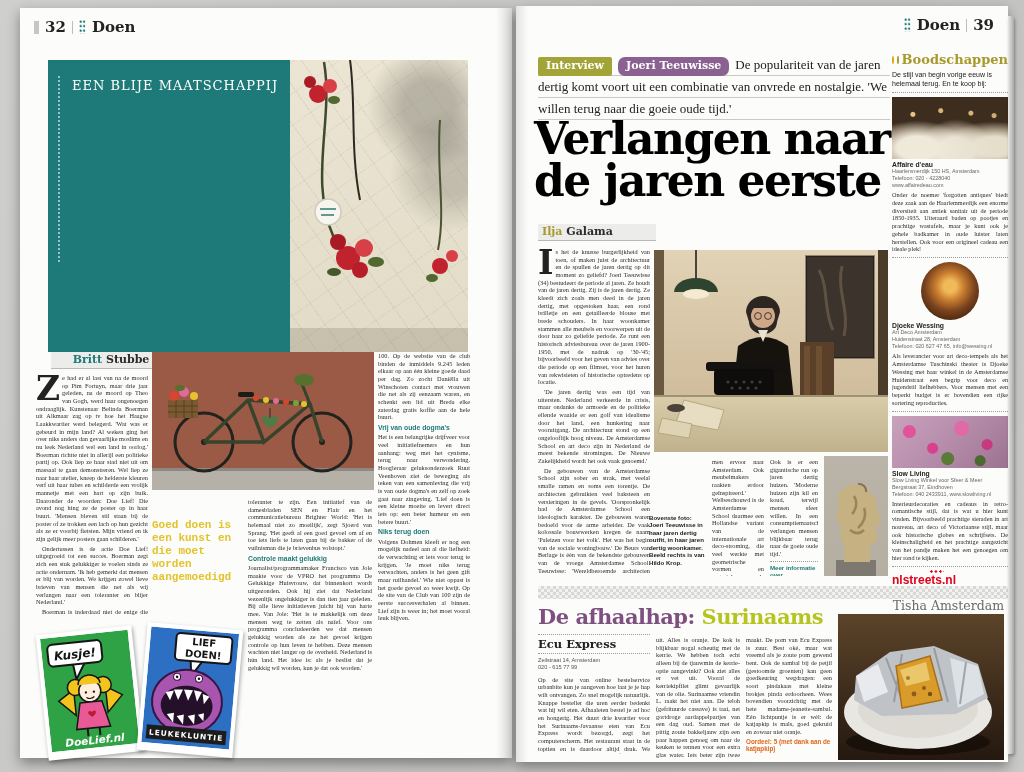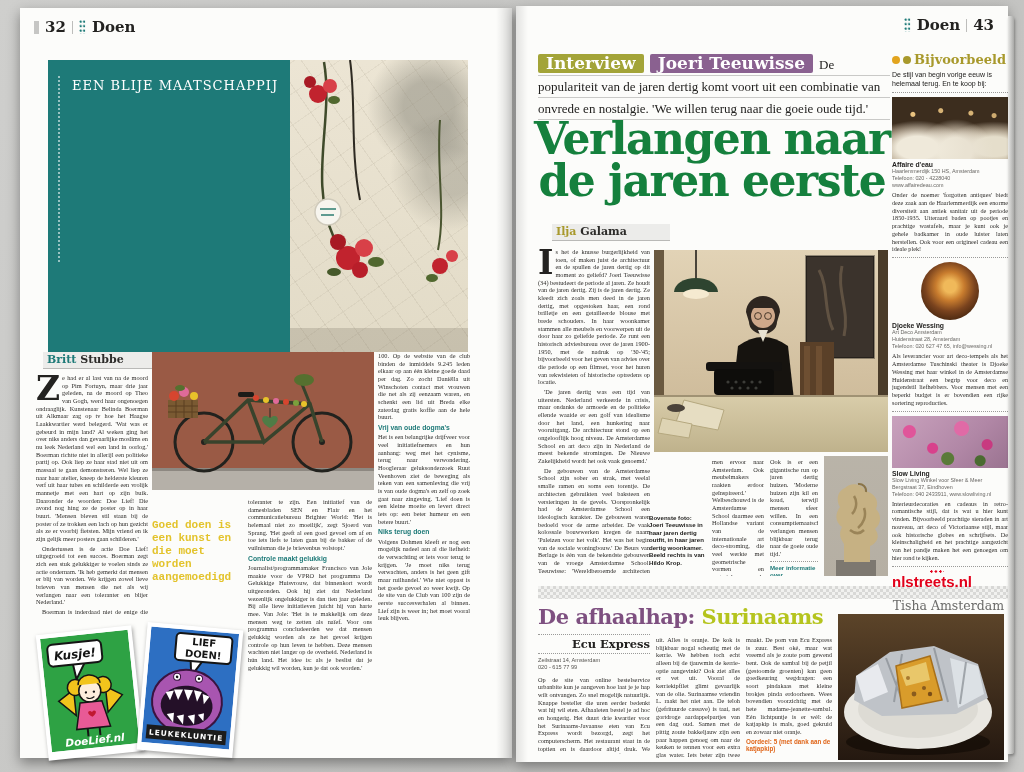--- a/index.html
+++ b/index.html
@@ -47,35 +47,35 @@
     background-image:
       linear-gradient(rgba(0,0,0,.20),rgba(0,0,0,0) 35%),
       repeating-linear-gradient(to bottom,transparent 0 9px,#c2９e88 9px 10px),
       repeating-linear-gradient(to bottom,transparent 0 9px,#c29e88 9px 10px),
       repeating-linear-gradient(to right,transparent 0 21px,rgba(198,161,139,.8) 21px 22px);}
   .stickers{left:18px;top:612px;width:214px;height:136px;}
   .card{position:absolute;background:#fff;padding:4px;box-shadow:1px 2px 4px rgba(0,0,0,.35);}
   
   .standfirst{left:22px;top:48px;width:352px;height:67px;font-family:"Liberation Serif",serif;font-size:13px;line-height:22px;color:#232220;
     background:repeating-linear-gradient(to bottom,transparent 0 21px,#c9c9c7 21px 22px);}
-  .pill{display:inline-block;padding:0 8px 1px;margin-right:6px;color:#fff;font-family:"DejaVu Serif",serif;font-weight:bold;font-size:17px;border-radius:2px;line-height:18px;}
+  .pill{display:inline-block;padding:0 8px 1px;margin-right:6px;color:#fff;font-family:"DejaVu Serif",serif;font-weight:bold;font-size:11px;border-radius:2px;line-height:18px;}
   .pill-interview{background:#a3a438;}
-  .pill-person{background:#8a6190;}
-  .rp-headline{left:18px;top:112px;font-family:"DejaVu Serif",serif;font-weight:bold;font-size:44px;line-height:.95;letter-spacing:-1.5px;color:#15803d;text-align:center;}
+  .pill-person{background:#8a6190;border-radius:7px;}
+  .rp-headline{left:18px;top:112px;font-family:"DejaVu Serif",serif;font-weight:bold;font-size:44px;line-height:.95;letter-spacing:-1.5px;color:#000000;}
   .big-photo{left:138px;top:244px;width:234px;height:202px;}
   .thumb{left:133px;top:452px;width:36px;height:52px;background:radial-gradient(circle at 45% 42%,#eco 0,#e8a04c 0 22%,#c05c14 58%,#7a3208);}
   .rcapt{left:133px;top:508px;width:58px;height:60px;font-weight:bold;font-size:6.1px;line-height:1.22;color:#232220;overflow:hidden;}
   .info-note{border-top:1px dotted #9a9a98;margin-top:3px;padding-top:2px;font-family:"Liberation Sans",sans-serif;
              font-weight:bold;font-size:6.1px;color:#1e7a78;text-align:left;}
   .checker{left:22px;top:580px;width:470px;height:13px;
     background:conic-gradient(#d8d8d6 25%,#f1f1ef 0 50%,#d8d8d6 0 75%,#f1f1ef 0);background-size:6px 6px;}
   .food-title{left:22px;top:598px;font-family:"DejaVu Serif",serif;font-weight:bold;font-size:21px;letter-spacing:-.5px;}
   .food-title .plum{color:#7e5080;margin-top:24px;} .food-title .lime{color:#b5c41e;}
   .tisha{left:330px;top:592px;width:158px;text-align:right;font-family:"DejaVu Serif",serif;font-size:12.5px;color:#6a6a68;}
-  .ecu{text-align:right;font-family:"DejaVu Serif",serif;font-weight:bold;font-size:11.5px;color:#232220;
+  .ecu{text-align:left;font-family:"DejaVu Serif",serif;font-weight:bold;font-size:11.5px;color:#232220;
        border-top:1px dotted #9a9a98;border-bottom:1px dotted #9a9a98;padding:2px 0;}
   .addr{font-size:5.6px;color:#55534f;line-height:1.3;margin:3px 0 4px;text-align:left;font-family:"Liberation Sans",sans-serif;}
   .verdict{font-family:"Liberation Sans",sans-serif;font-weight:bold;color:#e0661a;font-size:6.3px;margin-top:2px;text-align:left;}
   .food-photo{left:322px;top:608px;width:166px;height:146px;}
   
   .sidebar{left:376px;top:46px;width:116px;height:536px;overflow:hidden;}
   .sb-head{display:flex;align-items:center;gap:3px;margin-bottom:3px;}
   .sb-dot{width:8px;height:8px;border-radius:50%;}
   .sb-title{font-family:"DejaVu Serif",serif;font-weight:bold;font-size:13px;color:#a8992c;}
   .sb-intro{font-size:7px;line-height:1.3;color:#232220;margin-bottom:4px;}
@@ -95,21 +95,21 @@
       radial-gradient(circle at 15% 30%,#e0559a 0 6px,transparent 7px),
       radial-gradient(circle at 35% 62%,#d8418c 0 5px,transparent 6px),
       radial-gradient(circle at 60% 24%,#e06aa6 0 7px,transparent 8px),
       radial-gradient(circle at 82% 55%,#c83a80 0 5px,transparent 6px),
       radial-gradient(circle at 48% 82%,#5a7a38 0 6px,transparent 7px),
       radial-gradient(circle at 76% 86%,#4a6a30 0 5px,transparent 6px),
       linear-gradient(135deg,#c9a2bd,#b187a6 60%,#9a7390);}
   .sb-name{font-weight:bold;font-size:6.8px;color:#232220;margin-top:2px;}
   .sb-line{font-size:5.4px;color:#6a6865;line-height:1.3;}
   .sb-text{font-family:"Liberation Serif",serif;font-size:6.2px;line-height:1.25;text-align:justify;color:#2d2b29;margin-top:2px;}
-  .nlstreets{position:relative;font-weight:bold;font-size:15px;color:#e2001a;font-family:"Liberation Sans",sans-serif;margin-top:6px;}
+  .nlstreets{position:relative;font-weight:bold;font-size:12px;color:#e2001a;font-family:"Liberation Sans",sans-serif;margin-top:6px;}
   .nl-dots{position:absolute;top:-3px;left:38px;width:14px;height:3px;
       background:radial-gradient(circle at 1.5px 1.5px,#e2001a 1.1px,transparent 1.3px);background-size:4.5px 3px;}
 </style>
 </head>
 <body>
 
 <div class="canvas">
 
   <div class="page lp">
     <div class="abs phead" style="left:14px;top:10px;">
@@ -152,21 +152,21 @@
           <ellipse cx="142" cy="218" rx="6" ry="4" fill="#51682f"></ellipse>
         </g>
         <g>
           <circle cx="38" cy="152" r="13" fill="#f7f5ee" stroke="#cfcabb" stroke-width="1.5"></circle>
           <path d="M30,149 h16 M31,155 h13" stroke="#2e7d72" stroke-width="1.6"></path>
         </g>
         <rect x="0" y="268" width="178" height="24" fill="rgba(120,110,95,.25)"></rect>
       </svg>
     </div>
 
-    <div class="abs author" style="left:23px;top:344px;width:112px;">
+    <div class="abs author" style="left:31px;top:344px;width:112px;text-align:center;">
       <span class="c1">Britt</span>
       <span class="c2">Stubbe</span>
     </div>
 
     <div class="abs col" style="left:16px;top:366px;width:112px;height:244px;">
       <p class="noind"><span class="dropcap">Z</span><span>e had er al last van na de moord op Pim Fortuyn, maar drie jaar geleden, na de moord op Theo van Gogh, werd haar ongenoegen ondraaglijk. Kunstenaar Belinda Boerman uit Alkmaar zag op tv hoe het Haagse Laakkwartier werd belegerd. 'Wat was er gebeurd in mijn land? Al weken ging het over niks anders dan gevaarlijke moslims en nu leek Nederland wel een land in oorlog.' Boerman richtte niet in allerijl een politieke partij op. Ook liep ze haar stad niet uit om massaal te gaan demonstreren. Wel liep ze naar haar atelier, kneep de helderste kleuren verf uit haar tubes en schilderde een vrolijk mannetje met een hart op zijn buik. Daaronder de woorden: Doe Lief! Die avond nog hing ze de poster op in haar buurt. 'Mensen bleven stil staan bij de poster of ze trokken een lach op hun gezicht als ze er voorbij fietsten. Mijn vriend en ik zijn gelijk meer posters gaan schilderen.'</span></p>
       <p>Ondertussen is de actie Doe Lief! uitgegroeid tot een succes. Boerman zegt zich een stuk gelukkiger te voelen sinds ze actie ondernam. 'Ik heb gemerkt dat mensen er blij van worden. We krijgen zowel lieve brieven van mensen die net als wij verlangen naar een toleranter en blijer Nederland.'</p>
       <p>Boerman is inderdaad niet de enige die het Nederlandse volk oproept om leuker, gezelliger en</p>
     </div>
 
@@ -270,33 +270,33 @@
         </svg>
       </div>
     </div>
   </div>
 
   <div class="page rp">
     <div class="abs phead" style="right:14px;top:10px;">
       <span class="dots-icon"></span>
       <span>Doen</span>
       <span class="vrule"></span>
-      <span>43</span>
+      <span>39</span>
     </div>
 
     <div class="abs standfirst">
       <span class="pill pill-interview">Interview</span><span class="pill pill-person">Joeri Teeuwisse</span><span>De populariteit van de jaren dertig komt voort uit een combinatie van onvrede en nostalgie. 'We willen terug naar die goeie oude tijd.'</span>
     </div>
 
     <div class="abs rp-headline">
       <div>Verlangen naar</div>
       <div>de jaren eerste</div>
     </div>
 
-    <div class="abs author" style="left:36px;top:218px;width:110px;">
+    <div class="abs author" style="left:22px;top:218px;width:110px;">
       <span class="ol">Ilja</span>
       <span class="c2">Galama</span>
     </div>
 
     <div class="abs col" style="left:22px;top:242px;width:112px;height:326px;">
       <p class="noind"><span class="dropcap">I</span><span>s het de knusse burgerlijkheid van toen, of maken juist de architectuur en de spullen de jaren dertig op dit moment zo geliefd? Joeri Teeuwisse (34) bestudeert de periode al jaren. Ze houdt van de jaren dertig. Zíj ís de jaren dertig. Ze kleedt zich zoals men deed in de jaren dertig, met opgestoken haar, een rond brilletje en een getailleerde blouse met brede schouders. In haar woonkamer stammen alle meubels en voorwerpen uit de door haar zo geliefde periode. Ze runt een historisch adviesbureau over de jaren 1900-1950, met de nadruk op '30-'45; bijvoorbeeld voor het geven van advies over die periode op een filmset, voor het huren van rekwisieten of historische optredens op locatie.</span></p>
       <p>'De jaren dertig was een tijd van uitersten. Nederland verkeerde in crisis, maar ondanks de armoede en de politieke ellende waaide er een golf van idealisme door het land, een hunkering naar vooruitgang. De architectuur stond op een ongelooflijk hoog niveau. De Amsterdamse School en art deco zijn in Nederland de meest bekende stromingen. De Nieuwe Zakelijkheid wordt het ook vaak genoemd.'</p>
       <p>De gebouwen van de Amsterdamse School zijn sober en strak, met veelal smalle ramen en soms een torentje. De architecten gebruikten veel baksteen en versieringen in de gevels. 'Oorspronkelijk had de Amsterdamse School een ideologisch karakter. De gebouwen waren bedoeld voor de arme arbeider. De vaak kolossale bouwwerken kregen de naam 'Paleizen voor het volk'. Het was het begin van de sociale woningbouw.' De Beurs van Berlage is één van de bekendste gebouwen van de vroege Amsterdamse School. Teeuwisse: 'Wereldberoemde architecten kwa-</p>
     </div>
 
@@ -431,21 +431,21 @@
           <circle cx="86" cy="74" r="2" fill="#8a5c1e"></circle>
         <circle cx="70" cy="64" r="2" fill="#a87a30"></circle>
           <circle cx="92" cy="80" r="2.2" fill="#7a4e18"></circle>
       </svg>
     </div>
 
     <div class="abs sidebar">
       <div class="sb-head">
         <span class="sb-dot" style="background:#e2a41e;"></span>
         <span class="sb-dot" style="background:#a8992c;"></span>
-        <span class="sb-title">Bijvoorbeeld</span>
+        <span class="sb-title">Boodschappen</span>
       </div>
       <div class="sb-intro">De stijl van begin vorige eeuw is helemaal terug. En te koop bij:</div>
       <div class="dot-rule"></div>
 
       <div class="sb-photo1"></div>
       <div class="sb-name">Affaire d'eau</div>
       <div class="sb-line">Haarlemmerdijk 150 HS, Amsterdam</div>
       <div class="sb-line">Telefoon: 020 - 4228040</div>
       <div class="sb-line">www.affairedeau.com</div>
       <div class="sb-text">Onder de noemer 'forgotten antiques' biedt deze zaak aan de Haarlemmerdijk een enorme diversiteit aan antiek sanitair uit de periode 1850-1935. Uiteraard baden op pootjes en prachtige wastafels, maar je kunt ook je gehele badkamer in oude luister laten herstellen. Ook voor een origineel cadeau een ideale plek!</div>

